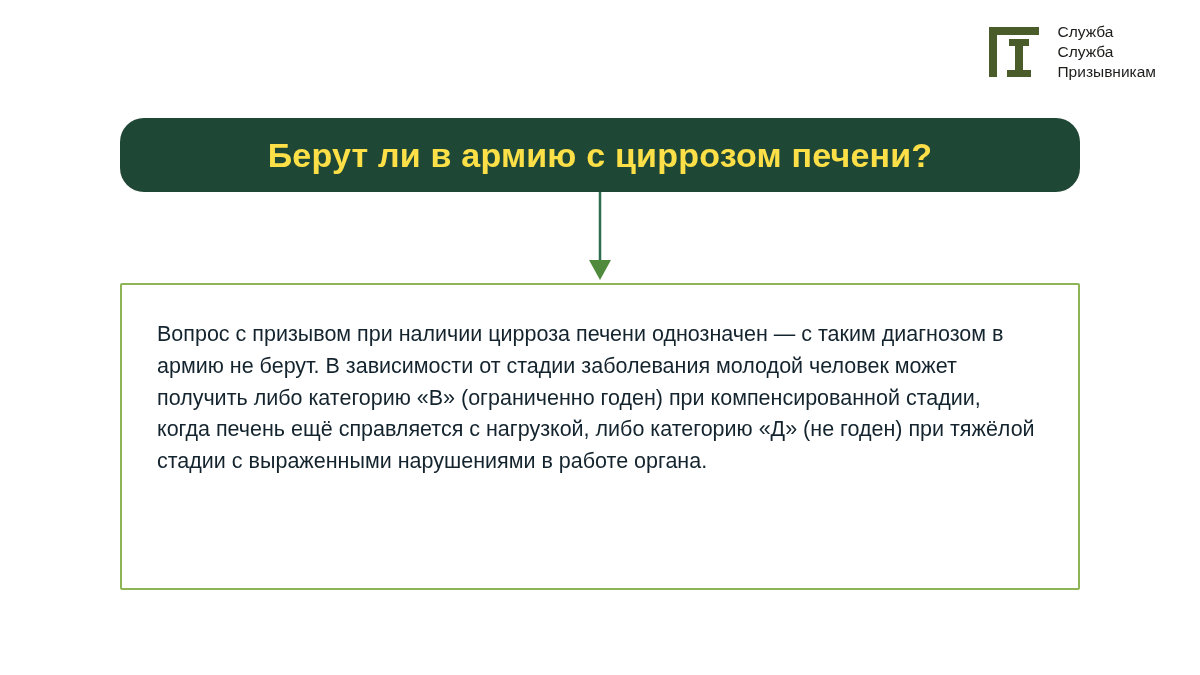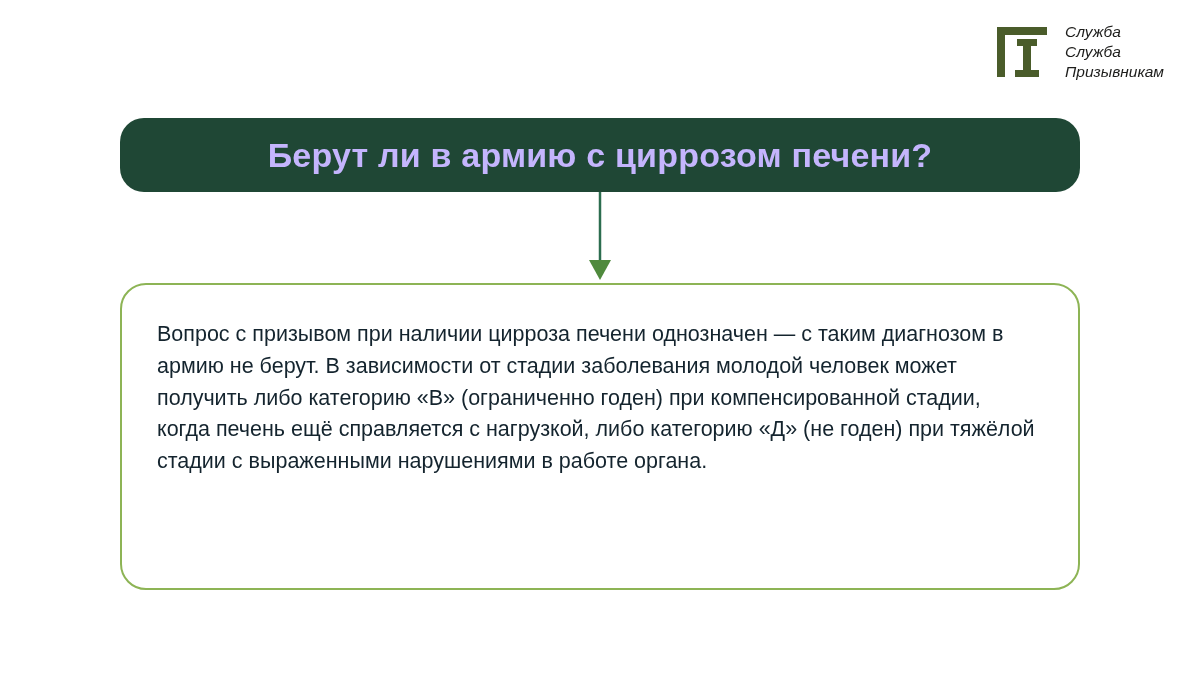--- a/index.html
+++ b/index.html
@@ -12,25 +12,24 @@
     background: #ffffff;
     font-family: "Liberation Sans", sans-serif;
     position: relative;
     overflow: hidden;
   }
 
   
   .logo {
     position: absolute;
     top: 22px;
-    right: 36px;
+    right: 44px;
     display: flex;
     align-items: center;
     gap: 14px;
-    font-style: italic;
   }
   .logo-mark {
     width: 58px;
     height: 58px;
     position: relative;
   }
   .logo-text {
     line-height: 1.28;
     font-size: 15.5px;
     color: #1d1d1b;
@@ -47,21 +46,21 @@
     top: 118px;
     width: 960px;
     height: 74px;
     background: #1f4735;
     border-radius: 24px;
     display: flex;
     align-items: center;
     justify-content: center;
   }
   .title-pill span {
-    color: #c4b5fd;
+    color: #fde047;
     font-size: 34px;
     font-weight: bold;
     letter-spacing: 0.2px;
     font-family: "Liberation Sans", sans-serif;
     white-space: nowrap;
   }
 
   
   .connector {
     position: absolute;
@@ -72,21 +71,21 @@
   }
 
   
   .body-card {
     position: absolute;
     left: 120px;
     top: 283px;
     width: 960px;
     height: 307px;
     border: 2px solid #8db455;
-    border-radius: 26px;
+    border-radius: 2px;
     background: #ffffff;
     box-sizing: border-box;
   }
   .body-text {
     position: absolute;
     left: 35px;
     top: 34px;
     right: 40px;
     font-size: 21.5px;
     line-height: 1.48;

